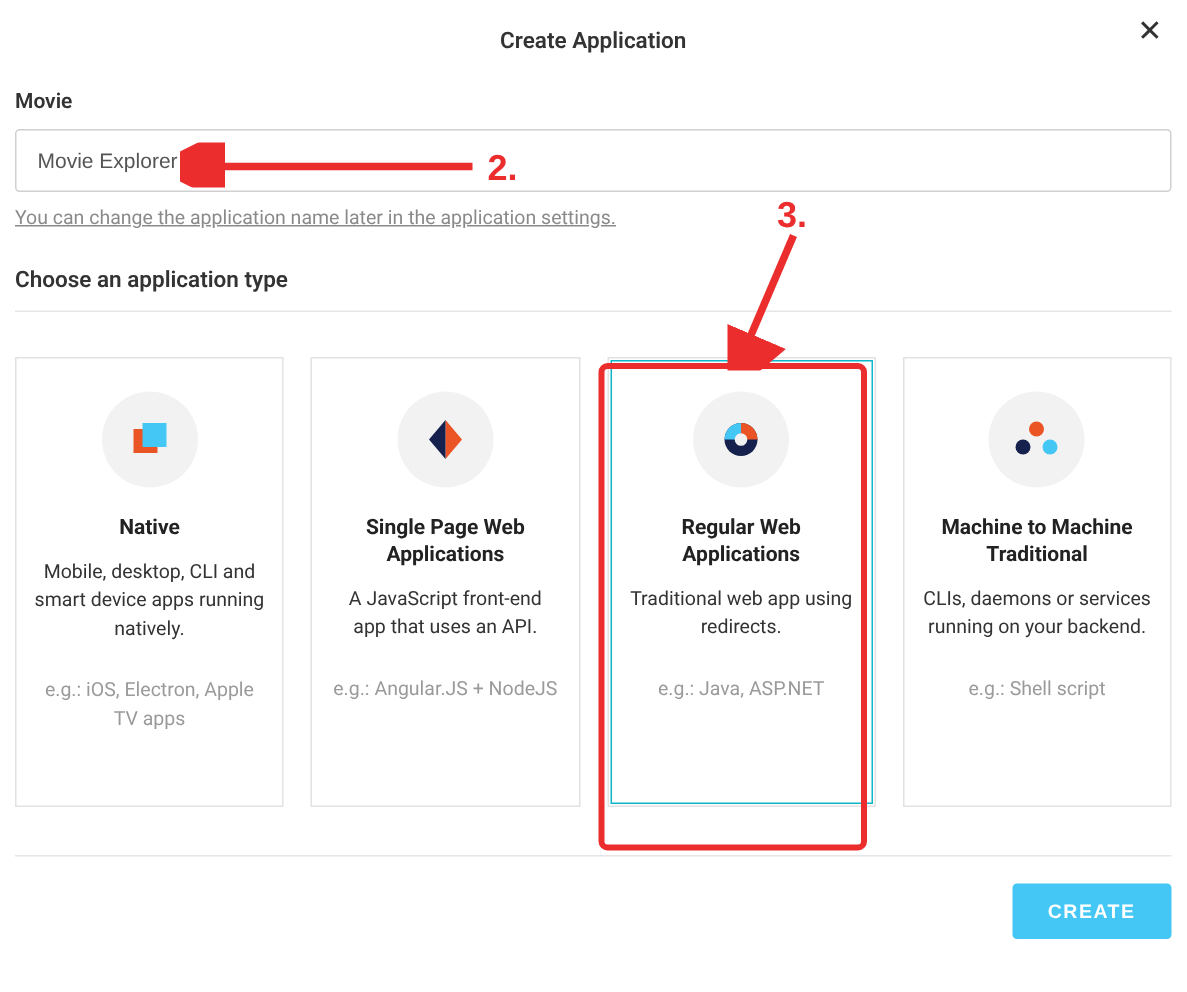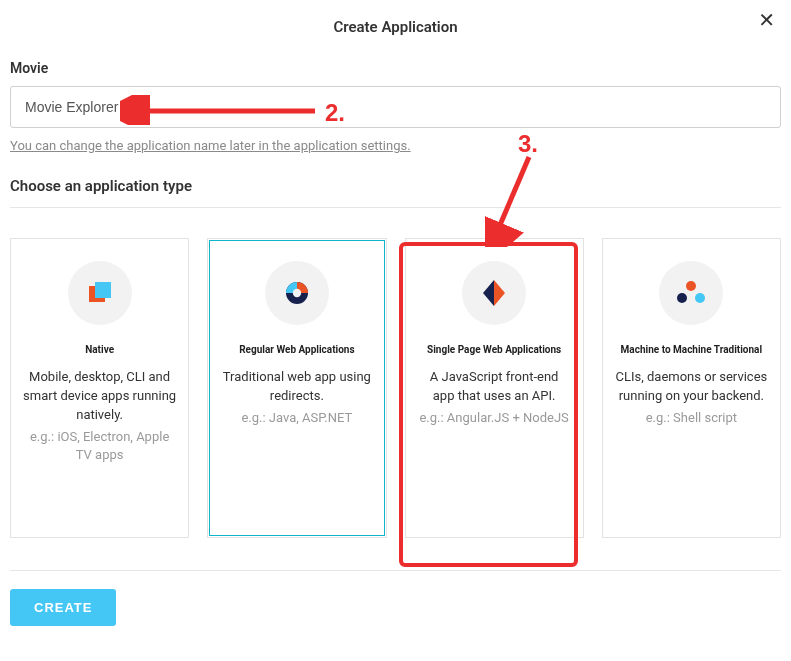--- a/index.html
+++ b/index.html
@@ -80,42 +80,42 @@
     height: 64px;
     border-radius: 50%;
     background: #f2f2f2;
     margin: 0 auto 18px auto;
     display: flex;
     align-items: center;
     justify-content: center;
   }
   .card .card-title {
     font-weight: 700;
-    font-size: 10px;
+    font-size: 14px;
     color: #222;
     margin-bottom: 12px;
     line-height: 1.3;
   }
   .card .card-desc {
     font-size: 13px;
     color: #333;
     line-height: 1.45;
-    margin-bottom: 3px;
+    margin-bottom: 22px;
   }
   .card .card-eg {
     font-size: 13px;
     color: #9a9a9a;
     line-height: 1.45;
   }
   .footer {
     border-top: 1px solid #e6e6e6;
     margin-top: 32px;
     padding: 18px 0;
     display: flex;
-    justify-content: space-between;
+    justify-content: flex-end;
     gap: 14px;
   }
   .btn {
     padding: 11px 24px;
     font-size: 13px;
     letter-spacing: 1px;
     font-weight: 600;
     border-radius: 3px;
     cursor: pointer;
     border: none;
@@ -179,46 +179,46 @@
     <div class="card">
       <div class="icon-circle">
         <svg width="30" height="30" viewBox="0 0 30 30">
           <rect x="4" y="8" width="16" height="16" fill="#eb5424"></rect>
           <rect x="10" y="4" width="16" height="16" fill="#44c7f4"></rect>
         </svg>
       </div>
       <div class="card-title">Native</div>
       <div class="card-desc">Mobile, desktop, CLI and smart device apps running natively.</div>
       <div class="card-eg">e.g.: iOS, Electron, Apple TV apps</div>
+    </div>
+
+    <div class="card">
+      <div class="icon-circle">
+        <svg width="26" height="30" viewBox="0 0 26 30">
+          <polygon points="13,2 24,15 13,28" fill="#eb5424"></polygon>
+          <polygon points="13,2 2,15 13,28" fill="#16214d"></polygon>
+        </svg>
+      </div>
+      <div class="card-title">Single Page Web Applications</div>
+      <div class="card-desc">A JavaScript front-end app that uses an API.</div>
+      <div class="card-eg">e.g.: Angular.JS + NodeJS</div>
     </div>
 
     <div class="card selected">
       <div class="icon-circle">
         <svg width="30" height="30" viewBox="0 0 30 30">
           <circle cx="15" cy="15" r="11" fill="#16214d"></circle>
           <path d="M15 4 A11 11 0 0 1 26 15 L15 15 Z" fill="#eb5424"></path>
           <path d="M15 15 L4 15 A11 11 0 0 1 15 4 Z" fill="#44c7f4"></path>
           <circle cx="15" cy="15" r="4.2" fill="#f2f2f2"></circle>
         </svg>
       </div>
       <div class="card-title">Regular Web Applications</div>
       <div class="card-desc">Traditional web app using redirects.</div>
       <div class="card-eg">e.g.: Java, ASP.NET</div>
-    </div>
-
-    <div class="card">
-      <div class="icon-circle">
-        <svg width="26" height="30" viewBox="0 0 26 30">
-          <polygon points="13,2 24,15 13,28" fill="#eb5424"></polygon>
-          <polygon points="13,2 2,15 13,28" fill="#16214d"></polygon>
-        </svg>
-      </div>
-      <div class="card-title">Single Page Web Applications</div>
-      <div class="card-desc">A JavaScript front-end app that uses an API.</div>
-      <div class="card-eg">e.g.: Angular.JS + NodeJS</div>
     </div>
 
     <div class="card">
       <div class="icon-circle">
         <svg width="34" height="30" viewBox="0 0 34 30">
           <circle cx="17" cy="8" r="5" fill="#eb5424"></circle>
           <circle cx="8" cy="20" r="5" fill="#16214d"></circle>
           <circle cx="26" cy="20" r="5" fill="#44c7f4"></circle>
         </svg>
       </div>

